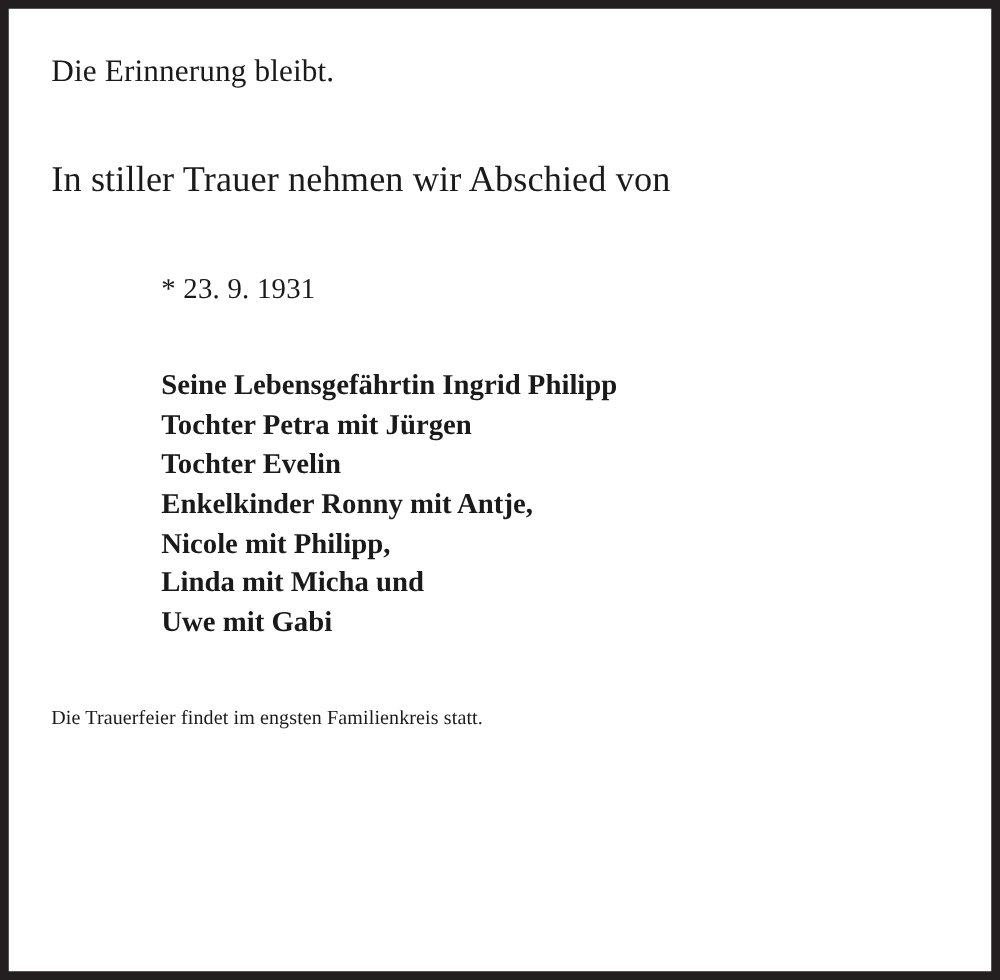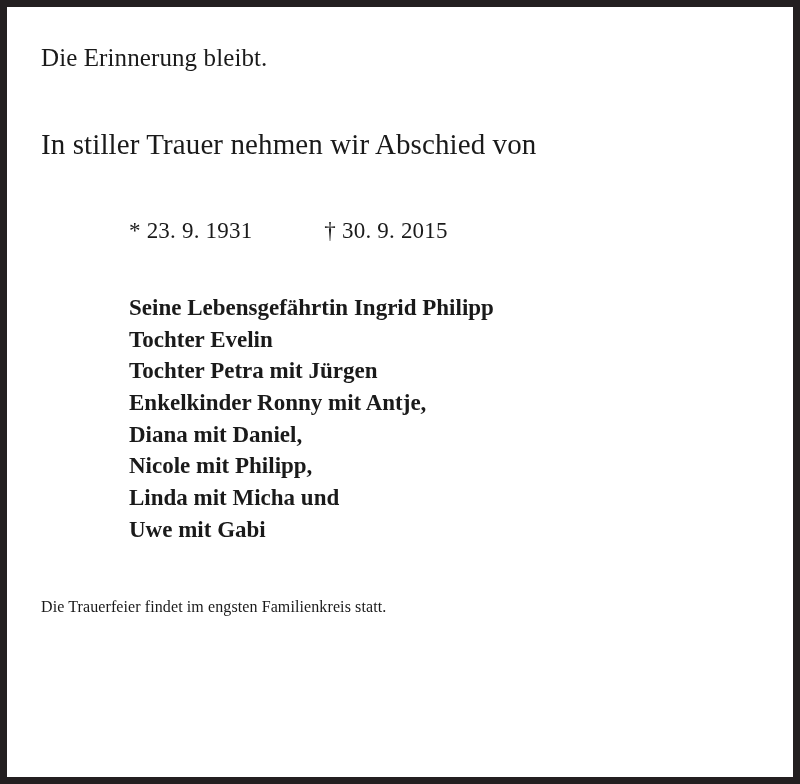--- a/index.html
+++ b/index.html
@@ -91,30 +91,28 @@
 <div class="obituary">
   <div class="inner">
 
     <div class="line-memory">Die Erinnerung bleibt.</div>
 
     <div class="line-mourning">In stiller Trauer nehmen wir Abschied von</div>
 
     <div class="name-block">
       <div class="dates">
         <span class="date-birth">* 23. 9. 1931</span>
-        <span class="date-death">† 30. 9. 2015</span>
       </div>
     </div>
 
     <div class="family-block">
       <div class="family-line">Seine Lebensgefährtin Ingrid Philipp</div>
+      <div class="family-line">Tochter Petra mit Jürgen</div>
       <div class="family-line">Tochter Evelin</div>
-      <div class="family-line">Tochter Petra mit Jürgen</div>
       <div class="family-line">Enkelkinder Ronny mit Antje,</div>
-      <div class="family-line">Diana mit Daniel,</div>
       <div class="family-line">Nicole mit Philipp,</div>
       <div class="family-line">Linda mit Micha und</div>
       <div class="family-line">Uwe mit Gabi</div>
     </div>
 
 
     <div class="closing">Die Trauerfeier findet im engsten Familienkreis statt.</div>
 
   </div>
 </div>

